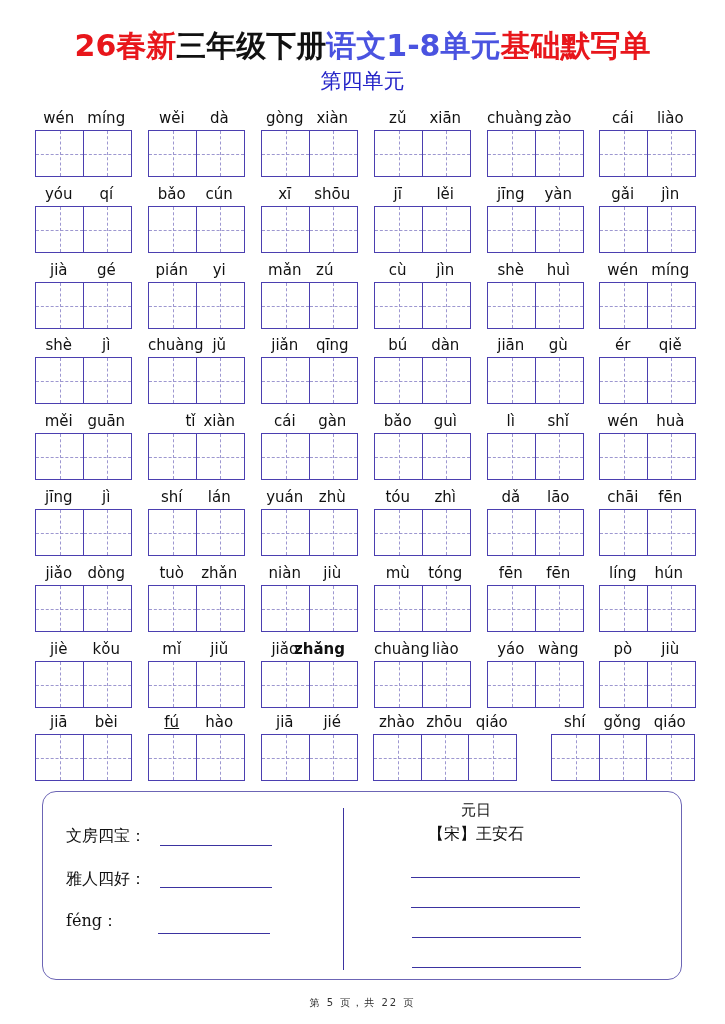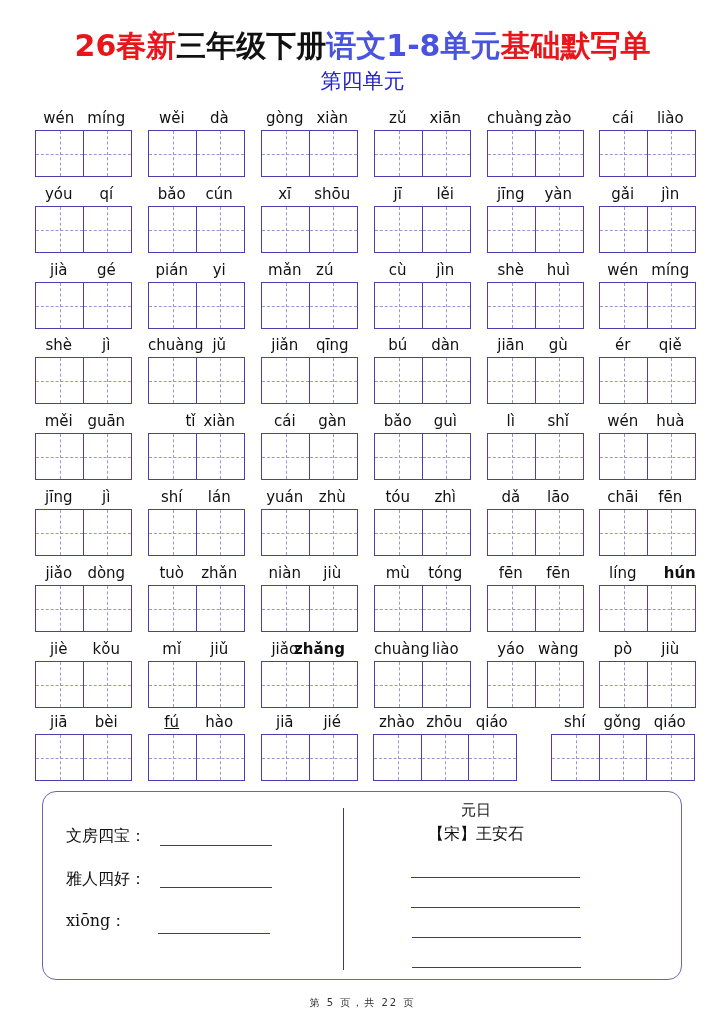--- a/index.html
+++ b/index.html
@@ -273,21 +273,21 @@
     </div>
     <div class="group" style="left: 487px; top: 585px;">
       <div class="pinyin" style="left: 0px; width: 47.5px;">fēn</div>
       <div class="cell" style="left: 0px; width: 49px;"></div>
       <div class="pinyin" style="left: 47.5px; width: 47.5px;">fēn</div>
       <div class="cell" style="left: 47.5px; width: 49px;"></div>
     </div>
     <div class="group" style="left: 599px; top: 585px;">
       <div class="pinyin" style="left: 0px; width: 47.5px;">líng</div>
       <div class="cell" style="left: 0px; width: 49px;"></div>
-      <div class="pinyin" style="left: 57px; width: 47.5px; font-weight: bold;">hún</div>
+      <div class="pinyin" style="left: 46px; width: 47.5px;">hún</div>
       <div class="cell" style="left: 47.5px; width: 49px;"></div>
     </div>
     <div class="group" style="left: 35px; top: 661px;">
       <div class="pinyin" style="left: 0px; width: 47.5px;">jiè</div>
       <div class="cell" style="left: 0px; width: 49px;"></div>
       <div class="pinyin" style="left: 47.5px; width: 47.5px;">kǒu</div>
       <div class="cell" style="left: 47.5px; width: 49px;"></div>
     </div>
     <div class="group" style="left: 148px; top: 661px;">
       <div class="pinyin" style="left: 0px; width: 47.5px;">mǐ</div>
@@ -355,21 +355,21 @@
     </div>
   </div>
 
 <div class="panel"></div>
 <div class="divider"></div>
 
 <div class="qlabel" style="left:66px;top:826px;">文房四宝：</div>
 <div class="blank" style="left:160px;top:845px;width:112px;"></div>
 <div class="qlabel" style="left:66px;top:869px;">雅人四好：</div>
 <div class="blank" style="left:160px;top:887px;width:112px;"></div>
-<div class="qlabel" style="left:66px;top:911px;">xiōng：</div>
+<div class="qlabel" style="left:66px;top:911px;">féng：</div>
 <div class="blank" style="left:158px;top:933px;width:112px;"></div>
 
 <div class="poem-title" style="top:801px;">元日</div>
 <div class="poem-title" style="top:824px;font-size:16px;">【宋】王安石</div>
 <div class="blank" style="left:411px;top:877px;width:169px;"></div>
 <div class="blank" style="left:411px;top:907px;width:169px;"></div>
 <div class="blank" style="left:412px;top:937px;width:169px;"></div>
 <div class="blank" style="left:412px;top:967px;width:169px;"></div>
 
 <div class="footer">第 5 页，共 22 页</div>

